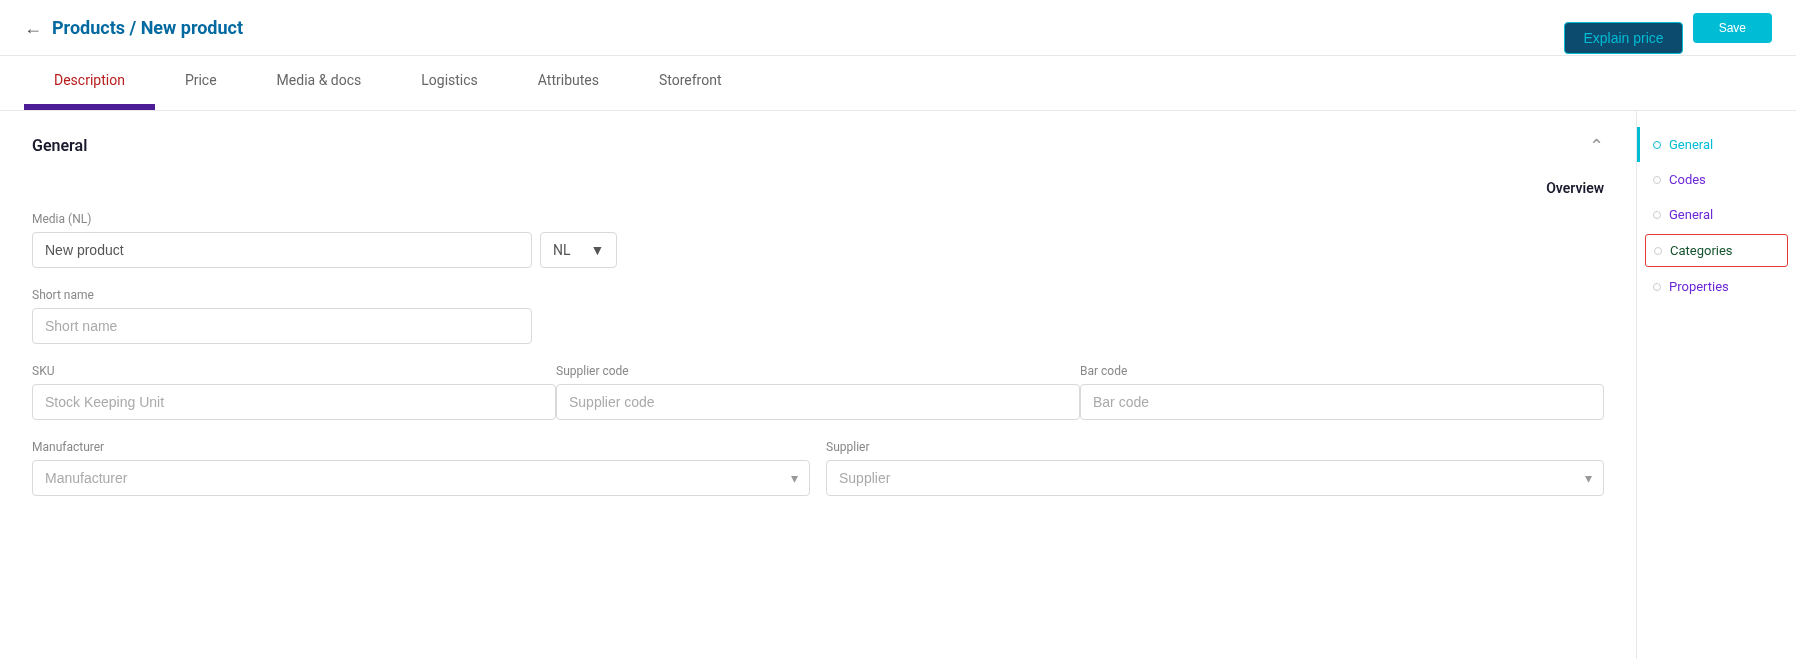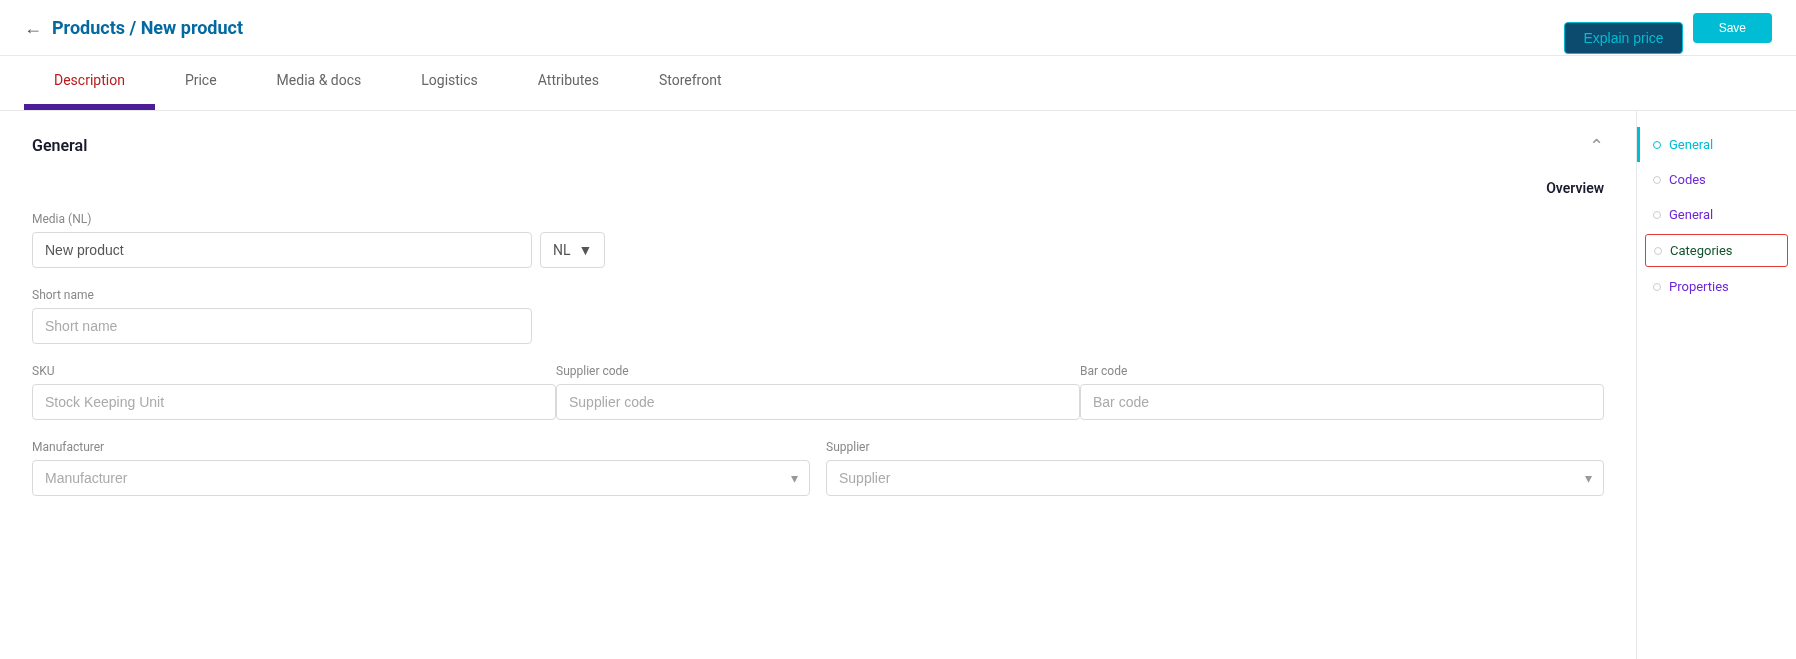--- a/index.html
+++ b/index.html
@@ -192,21 +192,21 @@
       border: 1px solid #d9d9d9;
       border-radius: 4px;
       padding: 9px 12px;
       font-size: 14px;
       color: #555;
       background: #fff;
       cursor: pointer;
       white-space: nowrap;
       display: flex;
       align-items: center;
-      gap: 8px;
+      gap: 20px;
     }
     .three-col {
       display: grid;
       grid-template-columns: 1fr 1fr 1fr;
     }
     .two-col {
       display: grid;
       grid-template-columns: 1fr 1fr;
       gap: 16px;
     }

